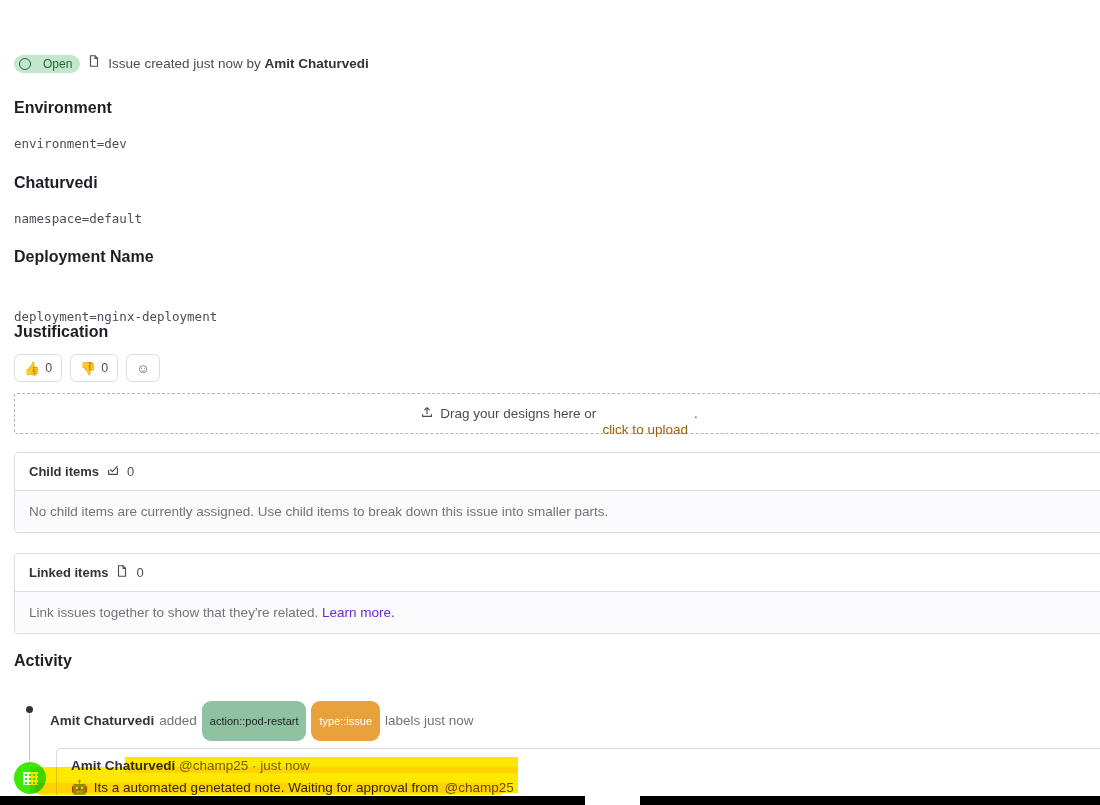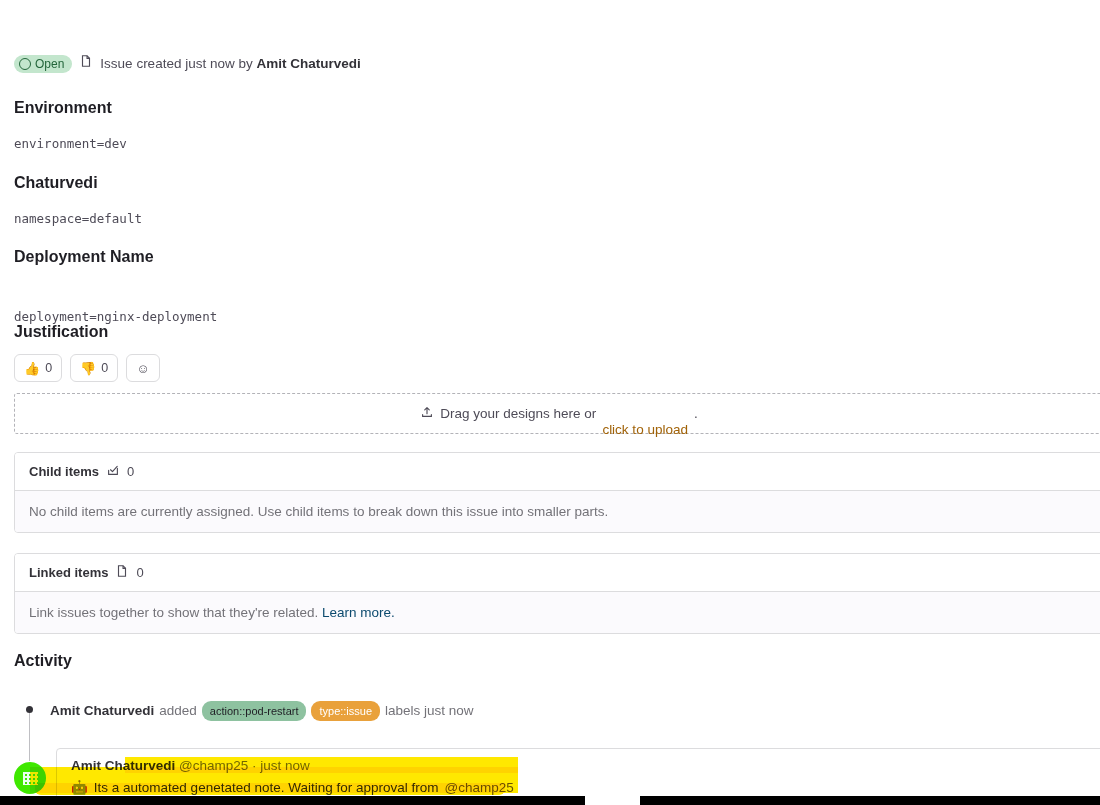--- a/index.html
+++ b/index.html
@@ -20,21 +20,21 @@
     letter-spacing: -0.2px; line-height: 34px;
   }
 
   
   .meta-row {
     position: absolute; left: 14px; top: 54px;
     display: flex; align-items: center; gap: 7px;
     font-size: 13.5px; color: #4e4b57; line-height: 18px;
   }
   .status-badge {
-    display: inline-flex; align-items: center; gap: 4px;
+    display: inline-flex; align-items: center; gap: 12px;
     background: #c3e6cd; color: #24663b;
     border-radius: 10px; padding: 1px 8px 1px 5px;
     font-size: 12px; font-weight: 400; line-height: 16px;
   }
   .circle-icon {
     width: 12px; height: 12px; border: 1.6px solid #24663b;
     border-radius: 50%; display: inline-block;
   }
   .meta-text .strong { font-weight: bold; color: #333238; }
   .icon-svg { display:inline-block; vertical-align: -2px; }
@@ -77,42 +77,42 @@
   }
   .card-head {
     height: 38px; display: flex; align-items: center; gap: 7px;
     padding: 0 14px; font-size: 13px; font-weight: bold; color: #333238;
     border-bottom: 1px solid #dcdcde; background: #fff;
   }
   .card-head .cnt { font-weight: 400; color: #4e4b57; }
   .card-body {
     background: #fbfafd; padding: 13px 14px; font-size: 13.5px; color: #737278;
   }
-  .card-body .lnk { color: #0c4a6e; }
+  .card-body .lnk { color: #6d28d9; }
   .card-child  { top: 452px; }
   .card-linked { top: 553px; }
 
   
   .activity-h { position: absolute; left: 14px; top: 652px; font-size: 16px; font-weight: bold; color: #1f1e24; }
 
   .timeline-dot {
     position: absolute; left: 26px; top: 706px;
     width: 7px; height: 7px; border-radius: 50%; background: #333238;
   }
   .timeline-line {
     position: absolute; left: 29px; top: 713px; width: 1px; height: 48px; background: #bfbfc3;
   }
   .activity-row {
     position: absolute; left: 50px; top: 701px;
     font-size: 13.5px; color: #737278; line-height: 18px;
     display: flex; align-items: center; gap: 5px; white-space: nowrap;
   }
   .activity-row .who { font-weight: bold; color: #333238; }
   .label-pill {
-    display: inline-block; border-radius: 9px; padding: 2px 8px;
+    display: inline-block; border-radius: 9px; padding: 12px 8px;
     font-size: 11px; line-height: 16px; font-weight: normal;
   }
   .label-green  { background: #8ec2a0; color: #1f1e24; }
   .label-orange { background: #e9a13b; color: #ffffff; }
 
   
   .avatar {
     position: absolute; left: 14px; top: 762px;
     width: 32px; height: 32px; border-radius: 50%;
     background: #3fe800; overflow: hidden;

